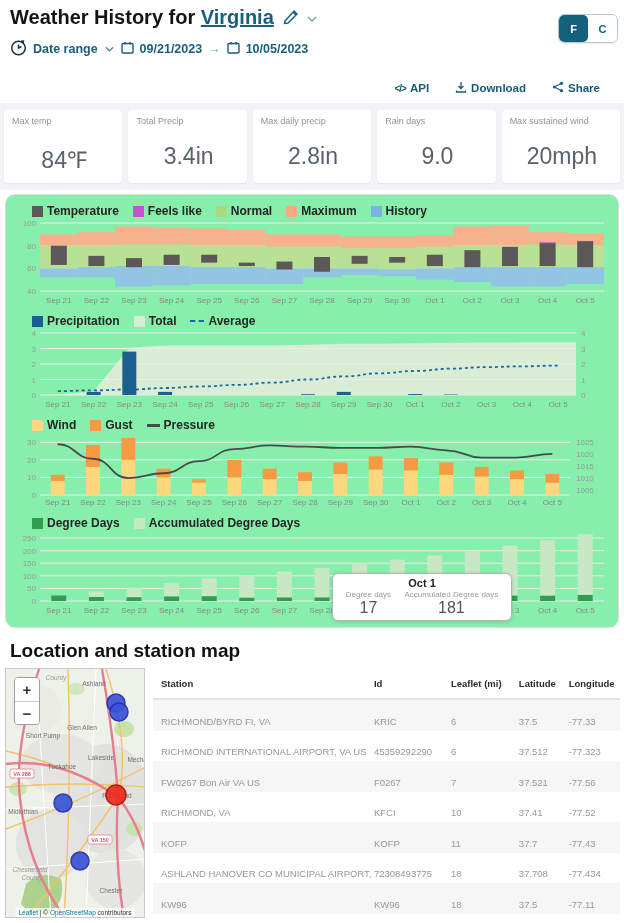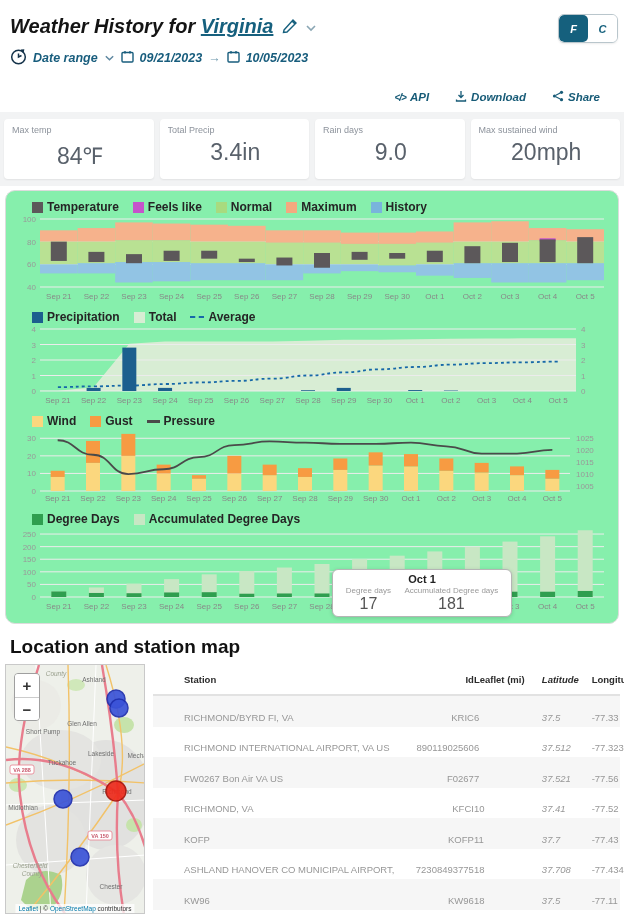--- a/index.html
+++ b/index.html
@@ -1,39 +1,39 @@
 <!DOCTYPE html>
 <html><head>
 <meta charset="utf-8">
 <style>
   * { margin:0; padding:0; box-sizing:border-box; }
   html,body { width:624px; height:923px; background:#fff; font-family:"Liberation Sans",sans-serif; overflow:hidden; }
 
   
-  .hdr { padding:15px 10px 0 10px; position:relative;font-style:italic; }
+  .hdr { padding:6px 10px 0 10px; position:relative; }
   .title-row { display:flex; align-items:center; gap:6px; }
   .title { font-size:20px; font-weight:bold; color:#141414; }
   .title .loc { color:#16607e; text-decoration:underline; cursor:pointer; }
   .pencil { display:inline-block; margin-left:2px; }
   .chev { display:inline-block; }
   .date-row { display:flex; align-items:center; gap:6px; margin-top:10px; color:#185d7d; font-weight:bold; font-size:12.5px; }
   .date-row .arrow { color:#6d98ad; font-weight:normal; }
   .fc-toggle { position:absolute; top:14px; right:6px; display:flex; border:1px solid #b9c6cc; border-radius:6px; overflow:hidden; box-shadow:0 1px 2px rgba(0,0,0,.08); }
   .fc-toggle .opt { width:29px; height:27px; display:flex; align-items:center; justify-content:center; font-size:11px; font-weight:bold; cursor:pointer; }
   .fc-toggle .opt.sel { background:#15607d; color:#fff; border-radius:5px; }
   .fc-toggle .opt.unsel { background:#fff; color:#15607d; }
   .actions { display:flex; justify-content:flex-end; gap:26px; padding:0 14px; margin-top:22px; }
   .act { display:flex; align-items:center; gap:4px; color:#175b77; font-weight:bold; font-size:11.5px; cursor:pointer; }
   .act .code { font-size:10px; letter-spacing:-1px; }
 
   
   .stats-band { background:#f2f3f4; margin-top:8px; padding:7px 4px; display:flex; gap:6px; justify-content:space-between; }
   .stat-card { background:#fff; border-radius:4px; box-shadow:0 1px 2px rgba(0,0,0,.07); flex:1; padding:6px 6px 8px 8px; min-width:0; }
   .stat-label { font-size:9px; color:#8d939c; white-space:nowrap; overflow:hidden; }
-  .stat-value { font-size:23px; color:#59616b; margin-top:4px; text-align:center; white-space:nowrap; }
+  .stat-value { font-size:23px; color:#59616b; margin-top:17px; text-align:center; white-space:nowrap; }
 
   
   .panel { margin:4px 5px; border:1px solid #dcdcdc; border-radius:10px; background:#86efac; padding:6px 8px 4px 8px; }
   .chart-block { position:relative; }
   .legend { display:flex; gap:14px; align-items:center; padding:3px 18px 1px 18px; }
   .legend-item { display:flex; align-items:center; gap:4px; font-size:12px; font-weight:bold; color:#252525; }
   .sw { width:11px; height:11px; display:inline-block; }
   .sw.line { height:3px; width:13px; }
   .sw.dashed { height:0; width:14px; border-top:2px dashed; background:none !important; }
   svg text { font-family:"Liberation Sans",sans-serif; }
@@ -50,24 +50,24 @@
   .map-box { position:relative; width:140px; height:250px; border:1px solid #c9c9c9; overflow:hidden; flex:none; }
   .zoom-ctl { position:absolute; top:8px; left:8px; width:26px; border:1px solid #9f9f9f; border-radius:4px; overflow:hidden; z-index:4; }
   .zoom-btn { width:100%; height:23px; background:#fff; display:flex; align-items:center; justify-content:center; font-size:15px; font-weight:bold; color:#333; cursor:pointer; }
   .zoom-btn + .zoom-btn { border-top:1px solid #ccc; }
   .attrib { position:absolute; bottom:0; left:50%; transform:translateX(-50%); background:rgba(255,255,255,.75); font-size:6.5px; color:#333; padding:1px 3px; white-space:nowrap; z-index:4; }
   .attrib a { color:#0078a8; text-decoration:none; }
   .stn-table { flex:1; font-size:9.5px; }
   .stn-header { display:flex; font-weight:bold; color:#2b2b2b; padding:10px 6px 9px 8px; border-bottom:2px solid #e2e2e2; }
   .stn-row { display:flex; color:#979797; padding:12px 6px 0 8px; height:30.5px; align-items:center; }
   .stn-row:nth-child(odd) { background:#f6f6f6; }
-  .c-station { flex:0 0 47%; white-space:nowrap; overflow:hidden;margin-left:23px; }
-  .c-id { flex:0 0 17%;text-align:right; }
+  .c-station { flex:0 0 47%; white-space:nowrap; overflow:hidden; }
+  .c-id { flex:0 0 17%; }
   .c-dist { flex:0 0 15%; }
-  .c-lat { flex:0 0 11%;font-style:italic; }
+  .c-lat { flex:0 0 11%; }
   .c-lon { flex:0 0 10%; }
 </style>
 </head>
 <body>
 
 <div class="hdr">
   <div class="title-row">
     <span class="title">
       <span>Weather History for</span>
       <span class="loc">Virginia</span>
@@ -149,20 +149,24 @@
 </div>
 
 <div class="stats-band" id="stats-band">
     <div class="stat-card">
       <div class="stat-label">Max temp</div>
                  <div class="stat-value">84℉</div>
     </div>
     <div class="stat-card">
       <div class="stat-label">Total Precip</div>
                  <div class="stat-value">3.4in</div>
+    </div>
+    <div class="stat-card">
+      <div class="stat-label">Max daily precip</div>
+                 <div class="stat-value">2.8in</div>
     </div>
     <div class="stat-card">
       <div class="stat-label">Rain days</div>
                  <div class="stat-value">9.0</div>
     </div>
     <div class="stat-card">
       <div class="stat-label">Max sustained wind</div>
                  <div class="stat-value">20mph</div>
     </div>
   </div>
@@ -565,21 +569,21 @@
     <div id="stn-rows">
         <div class="stn-row">
           <div class="c-station">RICHMOND/BYRD FI, VA</div>
           <div class="c-id">KRIC</div>
           <div class="c-dist">6</div>
           <div class="c-lat">37.5</div>
           <div class="c-lon">-77.33</div>
         </div>
         <div class="stn-row">
           <div class="c-station">RICHMOND INTERNATIONAL AIRPORT, VA US</div>
-          <div class="c-id">89011902560</div>
+          <div class="c-id">45359292290</div>
           <div class="c-dist">6</div>
           <div class="c-lat">37.512</div>
           <div class="c-lon">-77.323</div>
         </div>
         <div class="stn-row">
           <div class="c-station">FW0267 Bon Air VA US</div>
           <div class="c-id">F0267</div>
           <div class="c-dist">7</div>
           <div class="c-lat">37.521</div>
           <div class="c-lon">-77.56</div>

